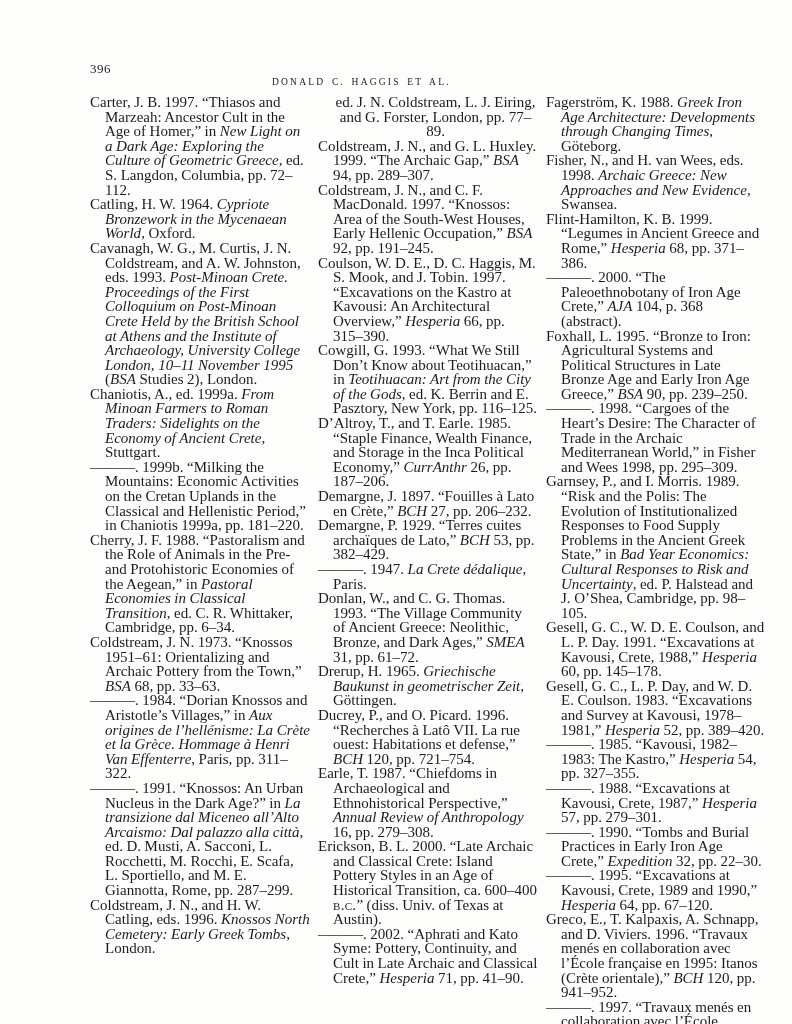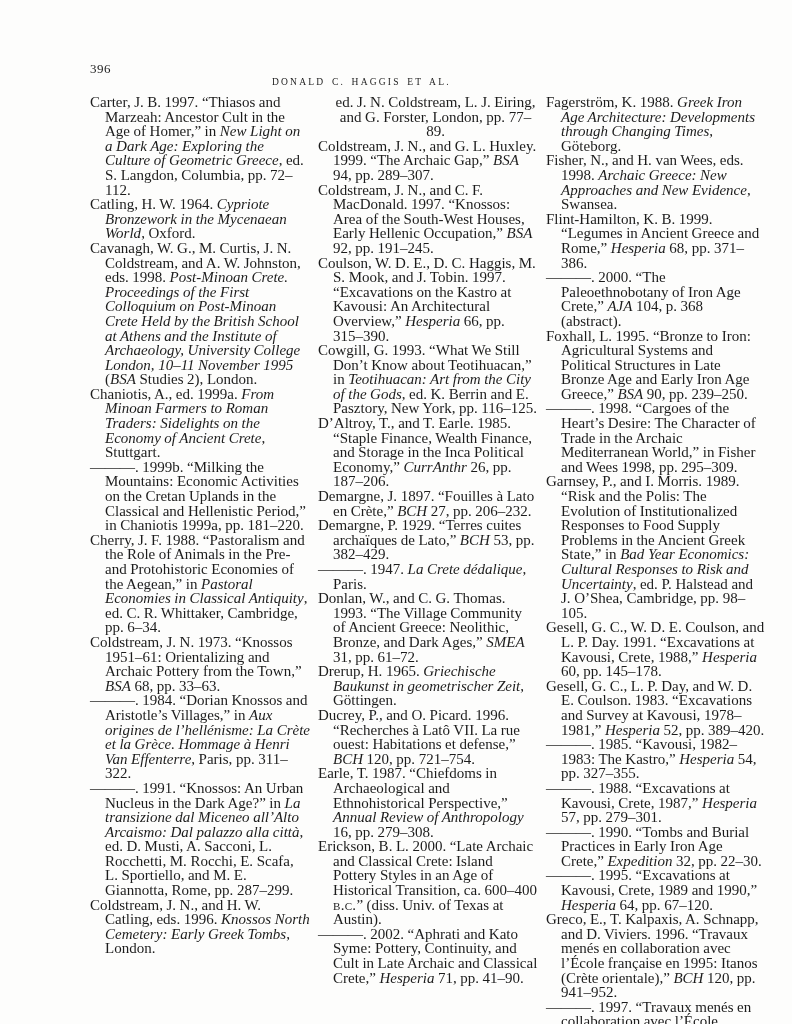--- a/index.html
+++ b/index.html
@@ -70,24 +70,24 @@
 </head>
 <body>
 
 <div class="page">
   <span class="page-number">396</span>
   <div class="running-head">DONALD C. HAGGIS ET AL.</div>
   <div class="columns">
     <div class="bib-column">
         <p class="entry"><span>Carter, J. B. 1997. “Thiasos and Marzeah: Ancestor Cult in the Age of Homer,” in </span><i>New Light on a Dark Age: Exploring the Culture of Geometric Greece</i><span>, ed. S. Langdon, Columbia, pp. 72–112.</span></p>
         <p class="entry"><span>Catling, H. W. 1964. </span><i>Cypriote Bronzework in the Mycenaean World</i><span>, Oxford.</span></p>
-        <p class="entry"><span>Cavanagh, W. G., M. Curtis, J. N. Coldstream, and A. W. Johnston, eds. 1998. </span><i>Post-Minoan Crete. Proceedings of the First Colloquium on Post-Minoan Crete Held by the British School at Athens and the Institute of Archaeology, University College London, 10–11 November 1995</i><span> (</span><i>BSA</i><span> Studies 2), London.</span></p>
+        <p class="entry"><span>Cavanagh, W. G., M. Curtis, J. N. Coldstream, and A. W. Johnston, eds. 1993. </span><i>Post-Minoan Crete. Proceedings of the First Colloquium on Post-Minoan Crete Held by the British School at Athens and the Institute of Archaeology, University College London, 10–11 November 1995</i><span> (</span><i>BSA</i><span> Studies 2), London.</span></p>
         <p class="entry"><span>Chaniotis, A., ed. 1999a. </span><i>From Minoan Farmers to Roman Traders: Sidelights on the Economy of Ancient Crete</i><span>, Stuttgart.</span></p>
         <p class="entry"><span>———. 1999b. “Milking the Mountains: Economic Activities on the Cretan Uplands in the Classical and Hellenistic Period,” in Chaniotis 1999a, pp. 181–220.</span></p>
-        <p class="entry"><span>Cherry, J. F. 1988. “Pastoralism and the Role of Animals in the Pre- and Protohistoric Economies of the Aegean,” in </span><i>Pastoral Economies in Classical Antiquity</i><span>, ed. C. R. Whittaker, Cambridge, pp. 6–34.</span></p>
+        <p class="entry"><span>Cherry, J. F. 1988. “Pastoralism and the Role of Animals in the Pre- and Protohistoric Economies of the Aegean,” in </span><i>Pastoral Economies in Classical Transition</i><span>, ed. C. R. Whittaker, Cambridge, pp. 6–34.</span></p>
         <p class="entry"><span>Coldstream, J. N. 1973. “Knossos 1951–61: Orientalizing and Archaic Pottery from the Town,” </span><i>BSA</i><span> 68, pp. 33–63.</span></p>
         <p class="entry"><span>———. 1984. “Dorian Knossos and Aristotle’s Villages,” in </span><i>Aux origines de l’hellénisme: La Crète et la Grèce. Hommage à Henri Van Effenterre</i><span>, Paris, pp. 311–322.</span></p>
         <p class="entry"><span>———. 1991. “Knossos: An Urban Nucleus in the Dark Age?” in </span><i>La transizione dal Miceneo all’Alto Arcaismo: Dal palazzo alla città</i><span>, ed. D. Musti, A. Sacconi, L. Rocchetti, M. Rocchi, E. Scafa, L. Sportiello, and M. E. Giannotta, Rome, pp. 287–299.</span></p>
         <p class="entry"><span>Coldstream, J. N., and H. W. Catling, eds. 1996. </span><i>Knossos North Cemetery: Early Greek Tombs</i><span>, London.</span></p>
       </div>
     <div class="bib-column">
         <p class="entry cont"><span>ed. J. N. Coldstream, L. J. Eiring, and G. Forster, London, pp. 77–89.</span></p>
         <p class="entry"><span>Coldstream, J. N., and G. L. Huxley. 1999. “The Archaic Gap,” </span><i>BSA</i><span> 94, pp. 289–307.</span></p>
         <p class="entry"><span>Coldstream, J. N., and C. F. MacDonald. 1997. “Knossos: Area of the South-West Houses, Early Hellenic Occupation,” </span><i>BSA</i><span> 92, pp. 191–245.</span></p>
         <p class="entry"><span>Coulson, W. D. E., D. C. Haggis, M. S. Mook, and J. Tobin. 1997. “Excavations on the Kastro at Kavousi: An Architectural Overview,” </span><i>Hesperia</i><span> 66, pp. 315–390.</span></p>

